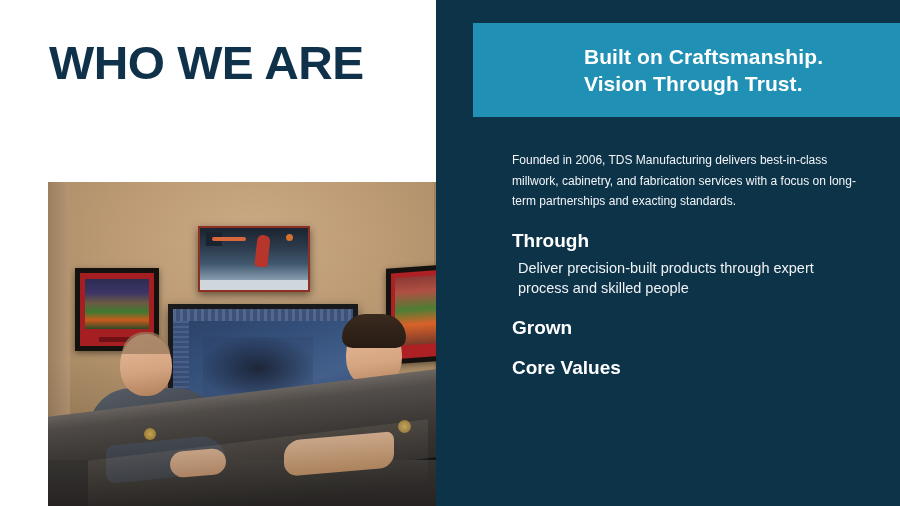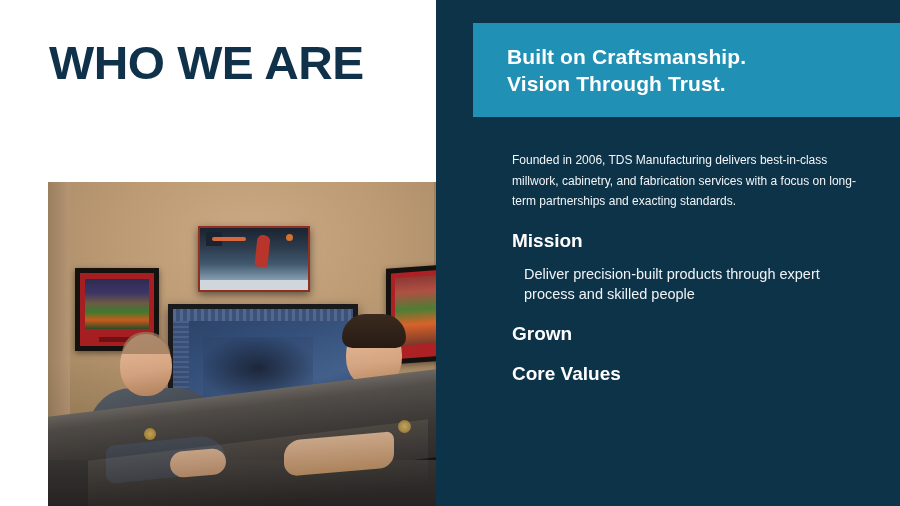--- a/index.html
+++ b/index.html
@@ -116,31 +116,31 @@
     border-radius:16px 8px 14px 14px;transform:skewY(-5deg);}
   #p2-logo{left:350px;top:238px;width:13px;height:13px;border-radius:50%;
     background:radial-gradient(circle,#d9b45f 0%,#8f7128 100%);}
   #photo-shade{left:0;top:0;width:424px;height:324px;
     background:linear-gradient(180deg,rgba(0,0,0,0) 55%,rgba(0,0,0,.18) 100%);}
 
   
   #right-panel{position:absolute;left:436px;top:0;width:464px;height:506px;background:#0d3349;}
   #banner{
     position:absolute;left:473px;top:23px;width:427px;height:94px;background:#2090b5;
-    display:flex;align-items:center;
+    display:flex;align-items:center;justify-content:center;
   }
   #banner-text{
     padding-left:34px;color:#ffffff;font-weight:700;font-size:21px;line-height:27px;
     letter-spacing:.1px;
   }
   #content{position:absolute;left:512px;top:150px;width:360px;color:#ffffff;}
   #intro{font-size:12px;line-height:20.5px;color:#f2f5f7;font-weight:400;margin:0;}
   .block{margin-top:17px;}
   .block h3{margin:0 0 2px 0;font-size:19px;font-weight:700;line-height:23px;color:#ffffff;}
-  .block p{margin:12px;font-size:14.5px;line-height:20.5px;color:#f0f3f6;font-weight:400;}
+  .block p{margin:6px;font-size:14.5px;line-height:20.5px;color:#f0f3f6;font-weight:400;}
 </style>
 </head>
 <body>
 
 <div id="slide">
 
   <div id="left-panel">
     <div id="page-title">WHO WE ARE</div>
   </div>
 
@@ -207,21 +207,21 @@
     <div id="banner-text">
       <div>Built on Craftsmanship.</div>
       <div>Vision Through Trust.</div>
     </div>
   </div>
 
   <div id="content">
     <p id="intro">Founded in 2006, TDS Manufacturing delivers best-in-class millwork, cabinetry, and fabrication services with a focus on long-term partnerships and exacting standards.</p>
 
     <div class="block">
-      <h3>Mission</h3>
+      <h3>Through</h3>
       <p>Deliver precision-built products through expert process and skilled people</p>
     </div>
 
     <div class="block">
       <h3>Grown</h3>
     </div>
 
     <div class="block">
       <h3>Core Values</h3>
     </div>

